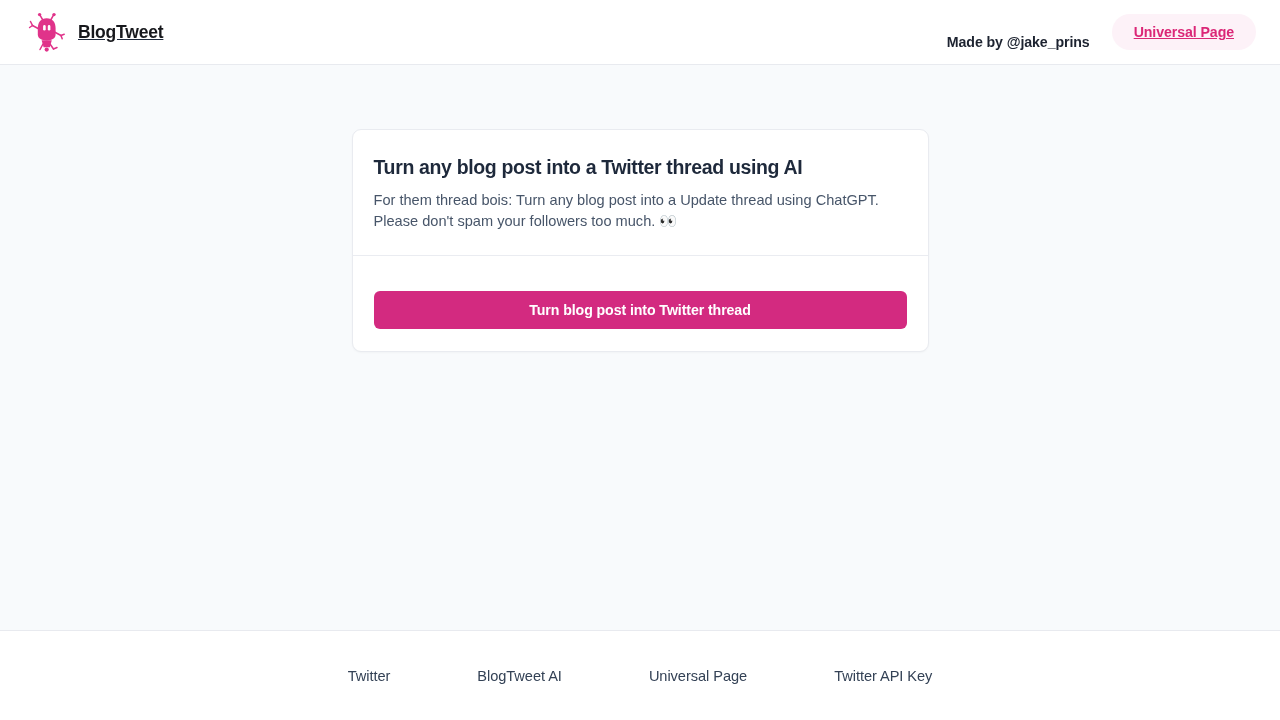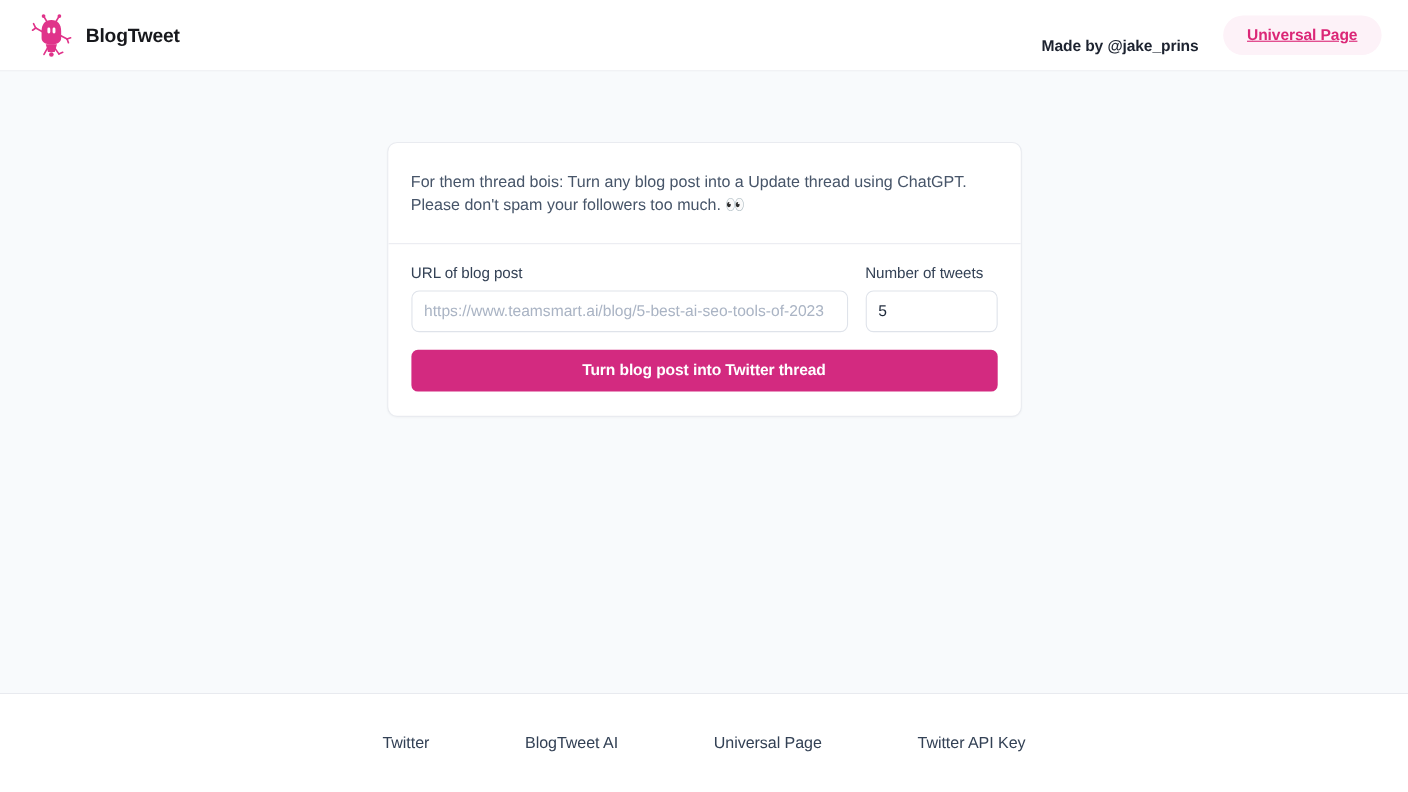--- a/index.html
+++ b/index.html
@@ -33,20 +33,21 @@
     display: flex;
     align-items: center;
     justify-content: space-between;
     padding: 0 24px 0 28px;
   }
 
   .brand {
     display: flex;
     align-items: center;
     gap: 12px;
+    text-decoration: underline;
   }
 
   .brand-logo {
     width: 38px;
     height: 40px;
     display: block;
     flex: 0 0 38px;
   }
 
   .brand-name {
@@ -239,38 +240,26 @@
       <a class="badge" href="#">Universal Page</a>
     </div>
 
   </header>
 
   <main class="main">
 
     <section class="card">
 
       <div class="card-head">
+        <h1 class="card-title">Turn any blog post into a Twitter thread using AI</h1>
         <p class="card-desc">For them thread bois: Turn any blog post into a Update thread using ChatGPT. Please don't spam your followers too much. 👀</p>
       </div>
 
       <div class="card-body">
 
-        <div class="field-row">
-
-          <div class="field-url">
-            <label class="field-label">URL of blog post</label>
-            <input class="input" type="text" placeholder="https://www.teamsmart.ai/blog/5-best-ai-seo-tools-of-2023" style="">
-          </div>
-
-          <div class="field-num">
-            <label class="field-label">Number of tweets</label>
-            <input class="input" type="text" value="5" style="">
-          </div>
-
-        </div>
 
         <button class="submit-btn">Turn blog post into Twitter thread</button>
 
       </div>
 
     </section>
 
   </main>
 
   <footer class="footer">

